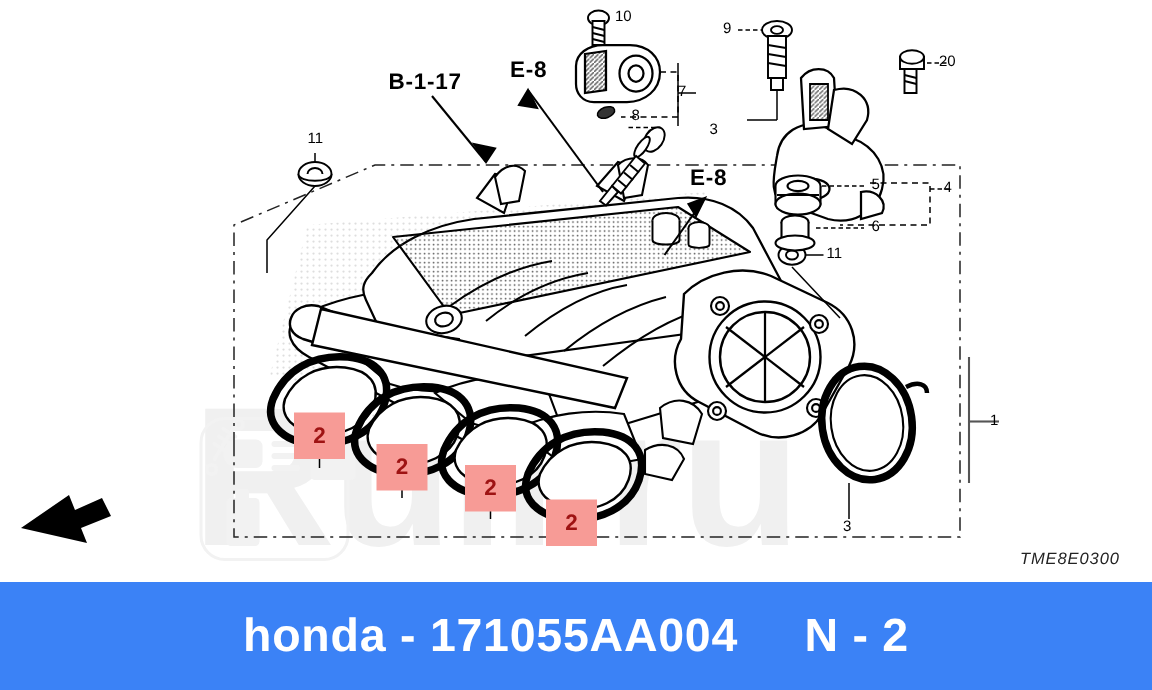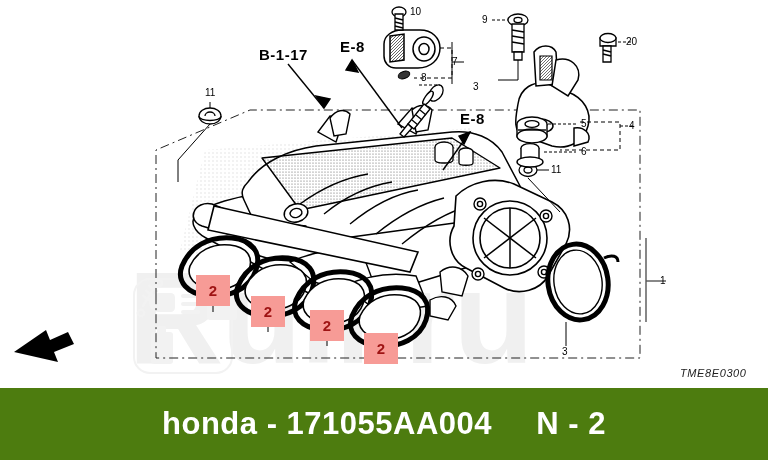--- a/index.html
+++ b/index.html
@@ -40,21 +40,21 @@
 
   
   .hl{position:absolute;width:34px;height:31px;background:#f79b96;}
   .hl span{position:absolute;left:0;top:0;width:34px;height:31px;
       display:flex;align-items:center;justify-content:center;
       color:#9e1313;font-size:15px;font-weight:bold;
       font-family:"Liberation Sans",sans-serif;}
 
   
   #footer{position:absolute;left:0;top:388px;width:768px;height:72px;
-      background:#4d7c0f;display:flex;align-items:center;justify-content:center;}
+      background:#3b82f6;display:flex;align-items:center;justify-content:center;}
   #footer-txt{color:#ffffff;font-size:31px;font-weight:bold;letter-spacing:.5px;
       font-family:"Liberation Sans",sans-serif;}
   #footer-txt .gap{display:inline-block;width:26px;}
 </style>
 </head>
 <body>
 
 <div id="stage">
 
   <div id="wm">

